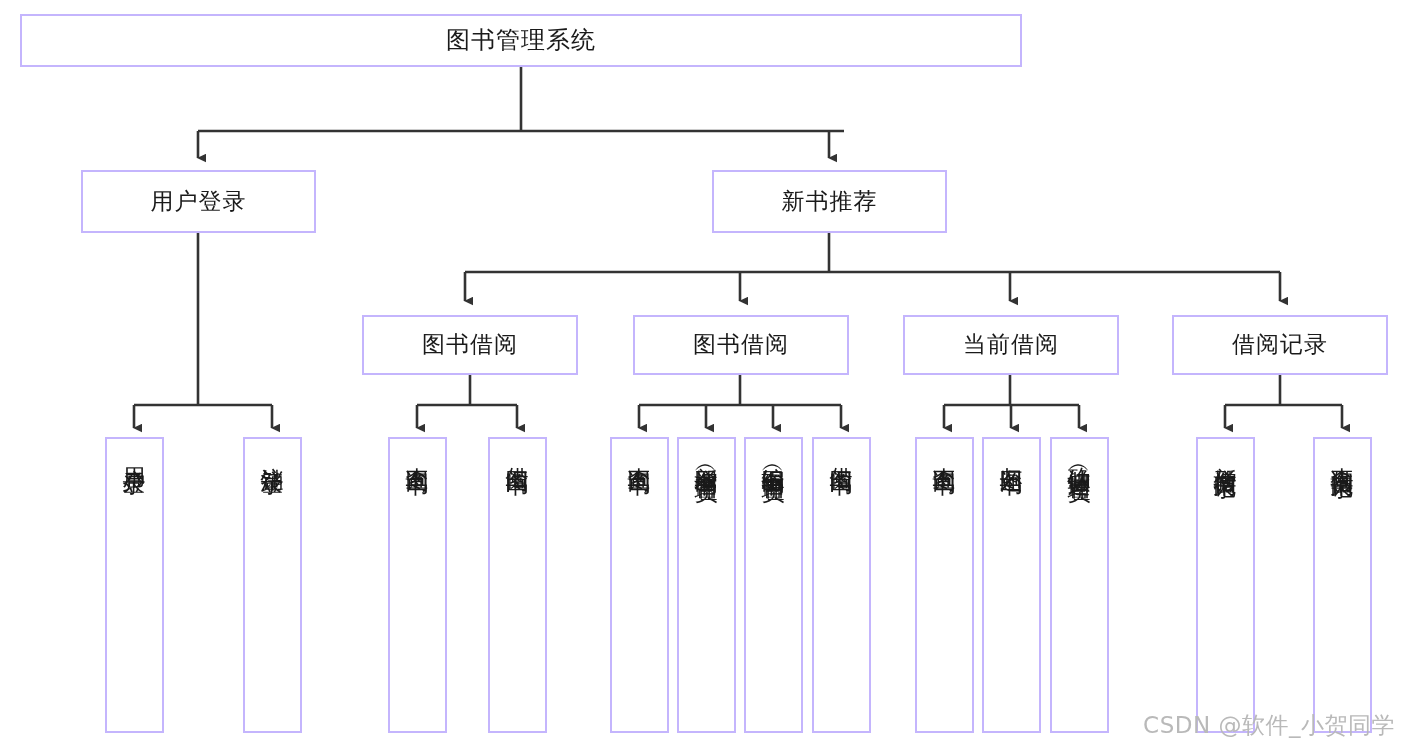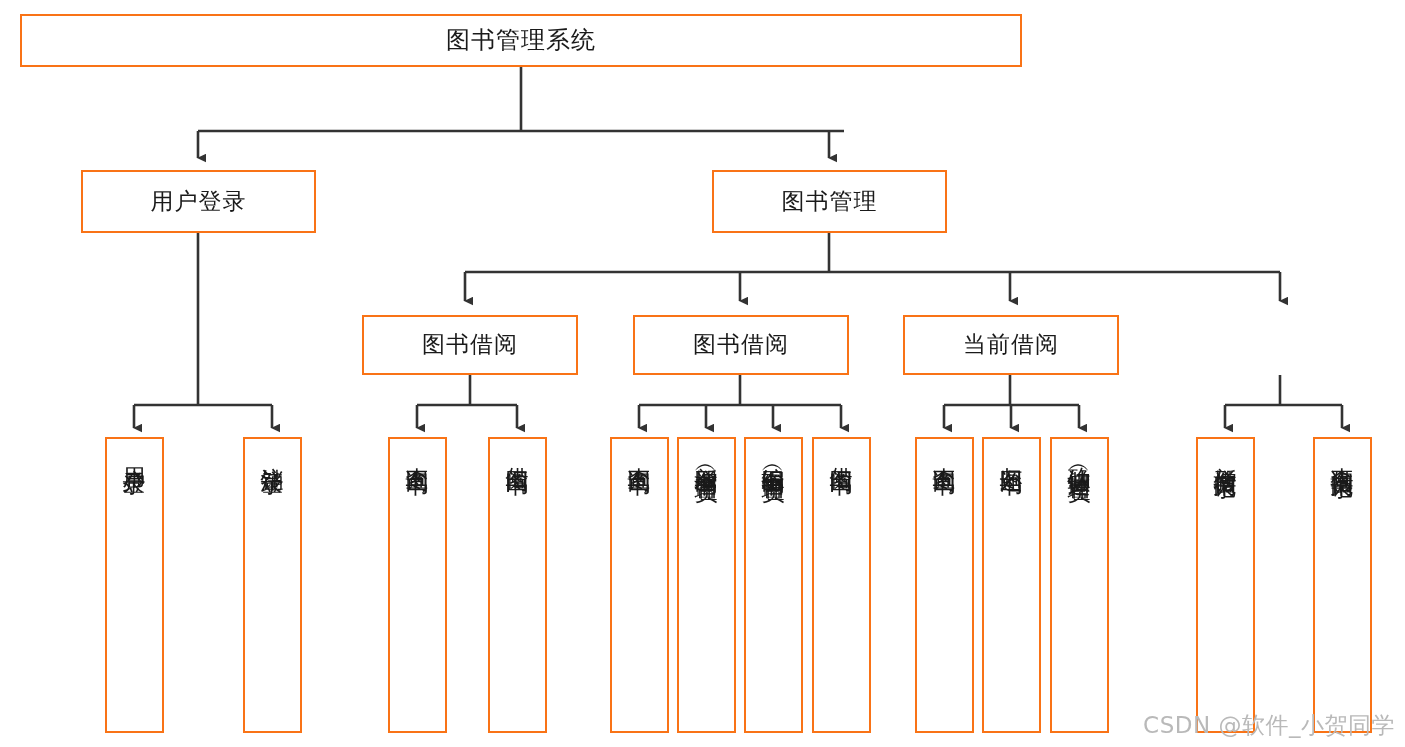--- a/index.html
+++ b/index.html
@@ -23,21 +23,21 @@
     left: 0;
     top: 0;
     width: 1405px;
     height: 747px;
     pointer-events: none;
   }
   .node {
     position: absolute;
     box-sizing: border-box;
     background: #ffffff;
-    border: 2px solid #f97316;
+    border: 2px solid #c4b5fd;
     display: flex;
     align-items: center;
     justify-content: center;
     color: #1a1a1a;
   }
   .node.horizontal {
     font-size: 23px;
     letter-spacing: 1px;
     line-height: 1.2;
   }
@@ -124,31 +124,34 @@
   </svg>
 
   <div class="node horizontal root" style="left:20px; top:14px; width:1002px; height:53px;">
     <span>图书管理系统</span>
   </div>
 
   <div class="node horizontal" style="left:81px; top:170px; width:235px; height:63px;">
     <span>用户登录</span>
   </div>
   <div class="node horizontal" style="left:712px; top:170px; width:235px; height:63px;">
-    <span>图书管理</span>
+    <span>新书推荐</span>
   </div>
 
   <div class="node horizontal" style="left:362px; top:315px; width:216px; height:60px;">
     <span>图书借阅</span>
   </div>
   <div class="node horizontal" style="left:633px; top:315px; width:216px; height:60px;align-items:center;">
     <span>图书借阅</span>
   </div>
   <div class="node horizontal" style="left:903px; top:315px; width:216px; height:60px;justify-content:center;">
     <span>当前借阅</span>
+  </div>
+  <div class="node horizontal" style="left:1172px; top:315px; width:216px; height:60px;">
+    <span>借阅记录</span>
   </div>
 
   <div class="node vertical" style="left:105px; top:437px; width:59px; height:296px;">
     <span class="vtext">用户登录</span>
   </div>
   <div class="node vertical" style="left:243px; top:437px; width:59px; height:296px;">
     <span class="vtext">注销登录</span>
   </div>
 
   <div class="node vertical" style="left:388px; top:437px; width:59px; height:296px;">

